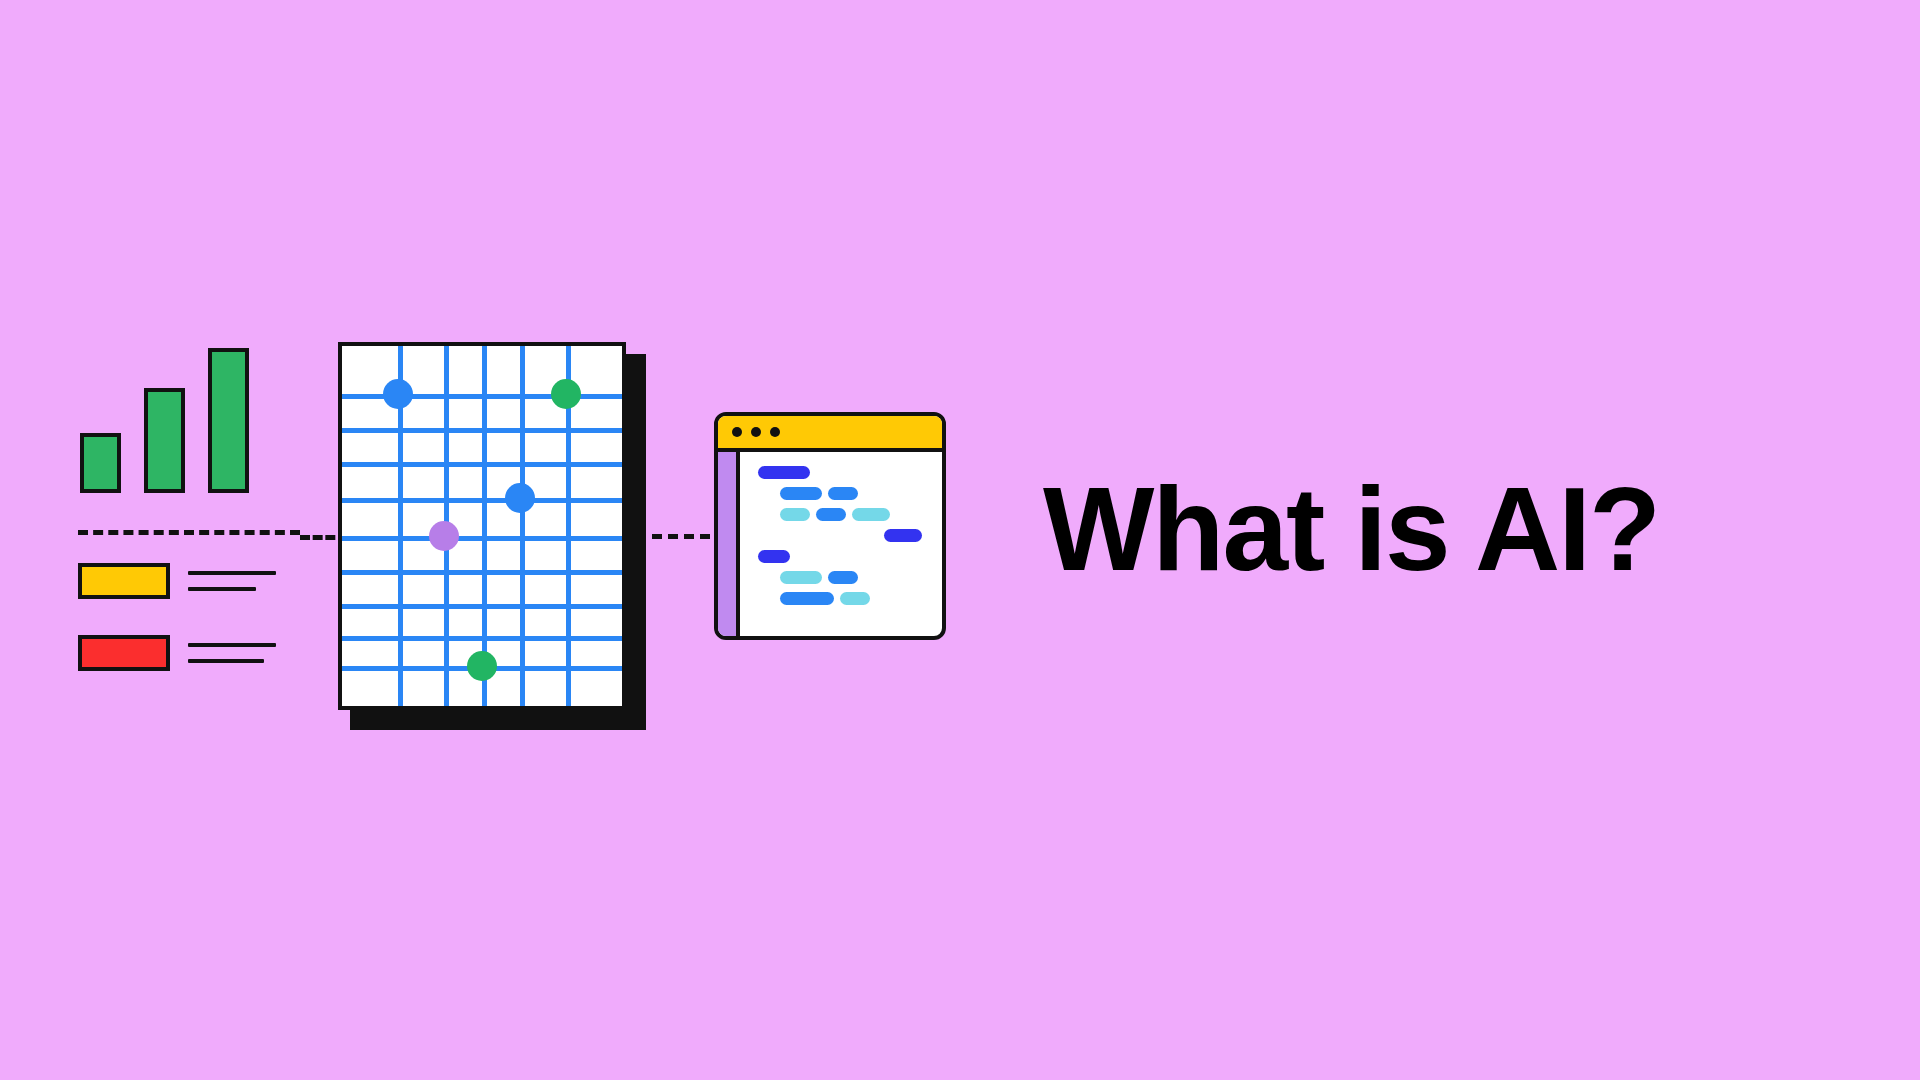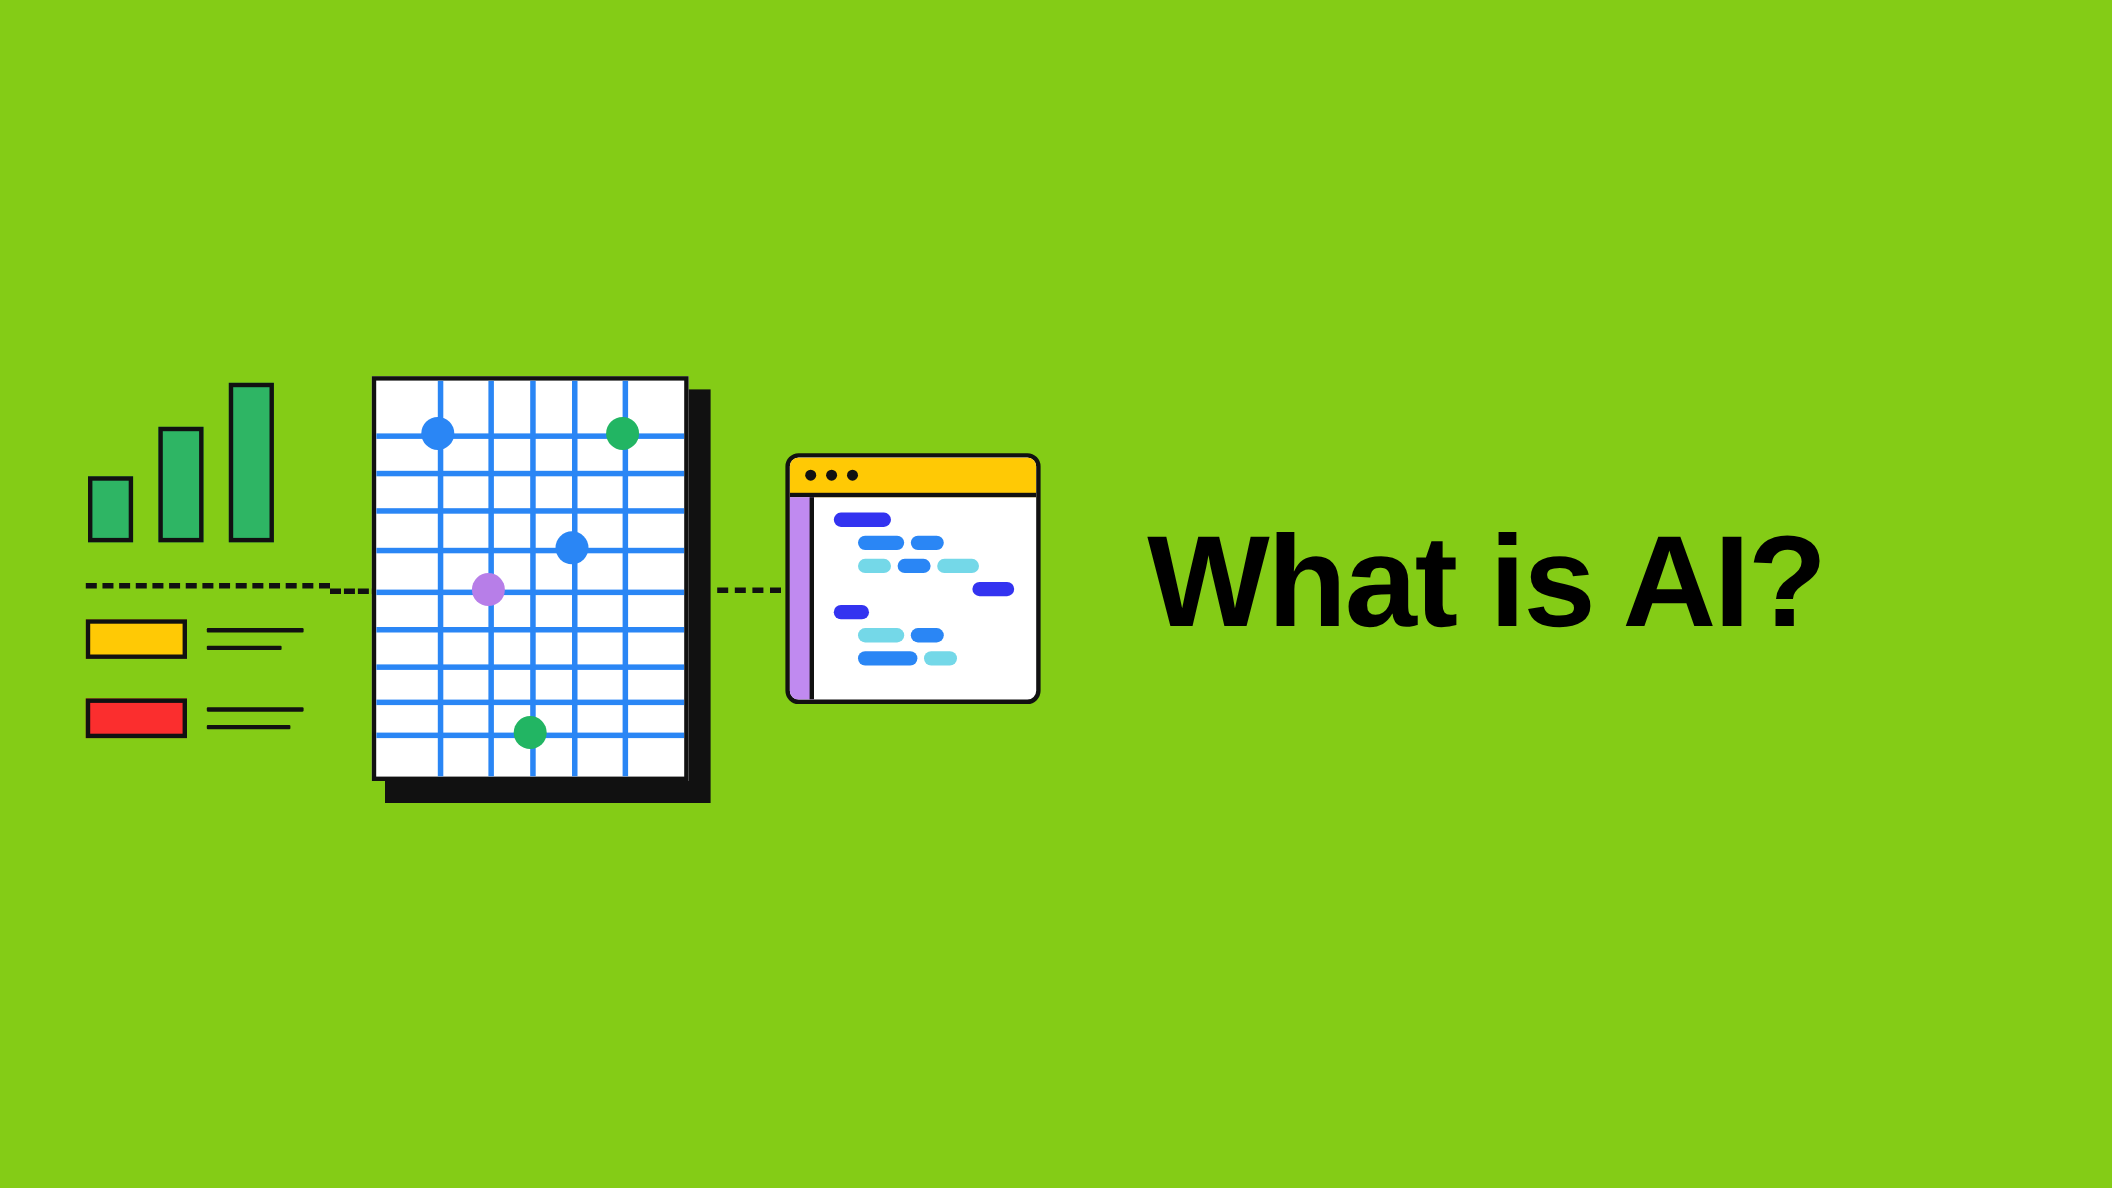--- a/index.html
+++ b/index.html
@@ -10,21 +10,21 @@
     width: 1920px;
     height: 1080px;
     background: #e8eaec;
     font-family: "Liberation Sans", sans-serif;
     overflow: hidden;
   }
   .stage {
     position: relative;
     width: 1920px;
     height: 1080px;
-    background: #84cc16;
+    background: #f0abfc;
   }
 
   
   .chart-block {
     position: absolute;
     left: 70px;
     top: 330px;
     width: 240px;
     height: 360px;
   }

